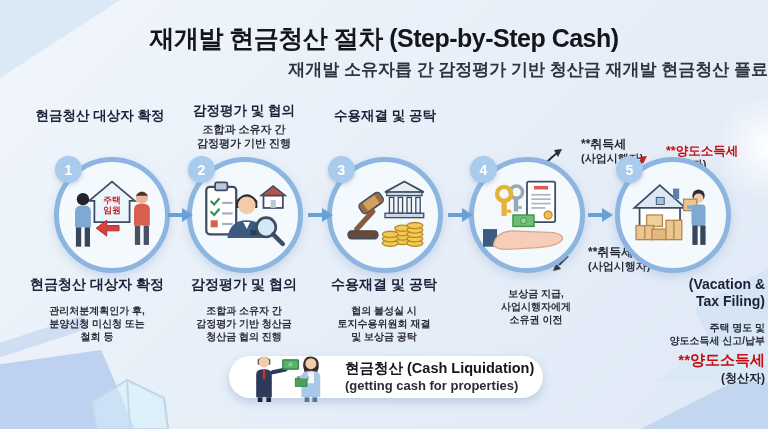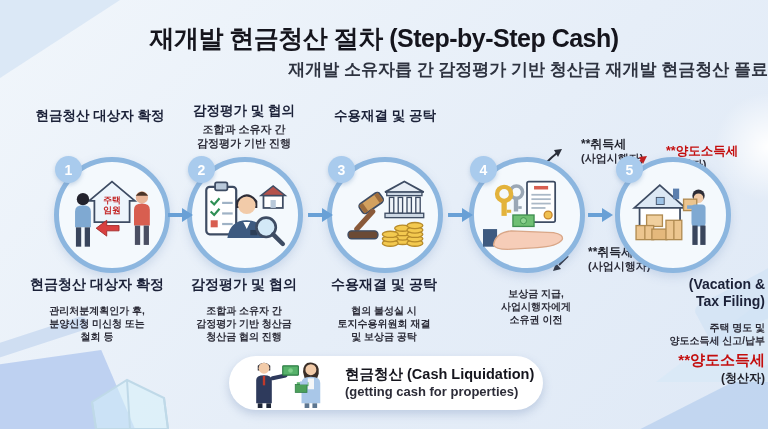--- a/index.html
+++ b/index.html
@@ -73,21 +73,21 @@
   .ann { position:absolute; display:flex; align-items:flex-end; gap:18px; }
   .ann-text { text-align:left; line-height:1.15; }
   .ann-label { font-size:12px; font-weight:800; color:#22242e; }
   .ann-sub { font-size:11px; font-weight:600; color:#2c2c38; }
   .ann-top4 { left:545px; top:138px; }
   .ann-bot4 { left:552px; top:246px; }
   .ann-top5 { left:630px; top:144px; }
   .ann-top5 .ann-label { color:#c40d0d; font-size:12.5px; }
 
   
-  .pill { position:absolute; left:229px; top:356px; width:314px; height:54px;
+  .pill { position:absolute; left:229px; top:356px; width:314px; height:42px;
           background:#ffffff; border-radius:27px; display:flex; align-items:center;
           padding-left:12px; box-shadow:0 4px 10px rgba(90,120,170,.28); }
   .pill-text { margin-left:8px; line-height:1.3; }
   .pill-bold { font-size:14.5px; font-weight:800; color:#15151d; }
   .pill-sub  { font-size:13px; font-weight:600; color:#2c2c38; }
 </style>
 </head>
 <body>
 
 <div class="stage">

